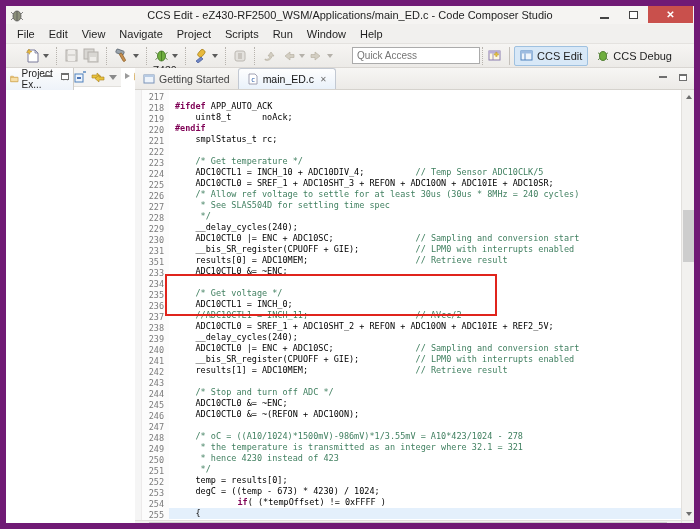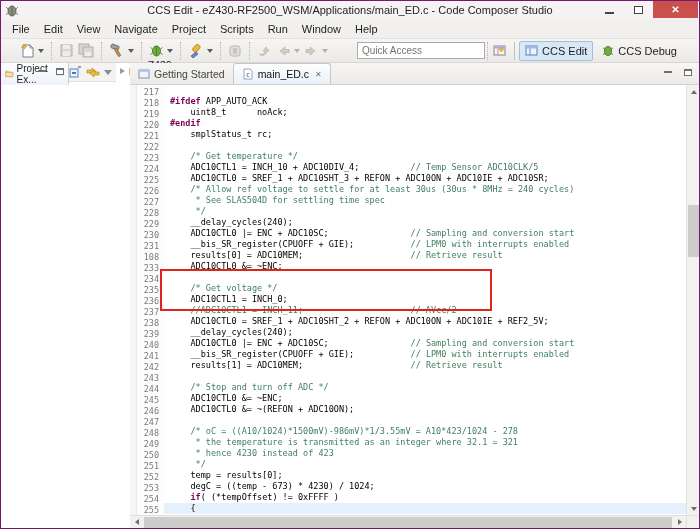--- a/index.html
+++ b/index.html
@@ -1,18 +1,18 @@
 <!DOCTYPE html>
 <html><head>
 <meta charset="utf-8">
 <style>
   * { margin:0; padding:0; box-sizing:border-box; }
   html,body { background:#d8d8d8; font-family:"Liberation Sans", sans-serif; }
   .window { position:relative; width:700px; height:529px; background:#f0efed;
-            border:1px solid #701a75; overflow:hidden; }
+            border:6px solid #701a75; overflow:hidden; }
 
   
   .titlebar { position:relative; height:18px; background:#f5f4f2; display:flex; align-items:center; }
   .app-icon { width:14px; height:13px; margin:0 4px; }
   .title-text { position:absolute; left:0; right:0; text-align:center; font-size:11px; color:#1e1e1e; pointer-events:none; }
   .win-controls { position:absolute; right:1px; top:0; display:flex; height:17px; }
   .win-btn { width:29px; height:17px; display:flex; align-items:center; justify-content:center; }
   .glyph-min { width:9px; height:2px; background:#444; margin-top:6px; }
   .glyph-max { width:9px; height:8px; border:1px solid #444; background:#fff; }
   .win-btn.close { width:45px; background:#c9504c; }
@@ -65,21 +65,21 @@
   .ed-body { position:relative; flex:1; background:#fff; overflow:hidden; display:flex; }
   .gutter-strip { width:7px; background:#f5f5f5; border-right:1px solid #eceaea; }
   .gutter { width:27px; background:#fcfcfc; color:#7b7b7b; text-align:right; padding:2px 5px 0 0;
             font-family:"DejaVu Sans Mono", monospace; font-size:8.5px; line-height:11px; }
   .code-col { position:relative; flex:1; padding-top:11px; min-width:0; }
   .code-line { height:11px; line-height:11px; font-family:"DejaVu Sans Mono", monospace; font-size:8.5px;
                white-space:pre; color:#000; padding-left:6px; }
   .code-line.cur { background:#e4f0fc; }
   .cm { color:#3f7f5f; }
   .pp { color:#7f0055; font-weight:bold; }
-  .kw { color:#7f0055; font-weight:bold; }
+  .kw { color:#7f0055; font-weight:bold;margin-left:42px; }
   .annotation-box { position:absolute; border:2px solid #e0241c; pointer-events:none; }
 
   
   .vscroll { width:13px; background:#f2f1ef; border-left:1px solid #e2e0dd; position:relative; }
   .vthumb { position:absolute; left:1px; width:11px; background:#cdcdcd; }
   .sb-arrow { position:absolute; left:0; width:13px; height:13px; display:flex; align-items:center; justify-content:center; }
   .tri-up { width:0; height:0; border-left:3.5px solid transparent; border-right:3.5px solid transparent; border-bottom:4.5px solid #6d6d6d; }
   .tri-down { width:0; height:0; border-left:3.5px solid transparent; border-right:3.5px solid transparent; border-top:4.5px solid #6d6d6d; }
   .hscroll-row { height:13px; display:flex; }
   .hscroll { flex:1; background:#f2f1ef; border-top:1px solid #e2e0dd; position:relative; }
@@ -341,21 +341,21 @@
               <div>222</div>
               <div>223</div>
               <div>224</div>
               <div>225</div>
               <div>226</div>
               <div>227</div>
               <div>228</div>
               <div>229</div>
               <div>230</div>
               <div>231</div>
-              <div>108</div>
+              <div>351</div>
               <div>233</div>
               <div>234</div>
               <div>235</div>
               <div>236</div>
               <div>237</div>
               <div>238</div>
               <div>239</div>
               <div>240</div>
               <div>241</div>
               <div>242</div>

